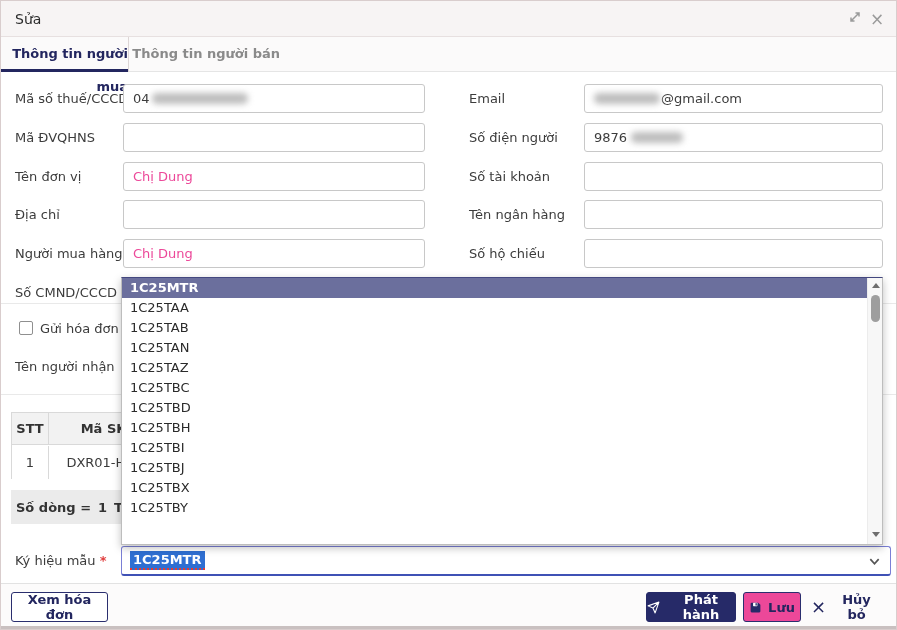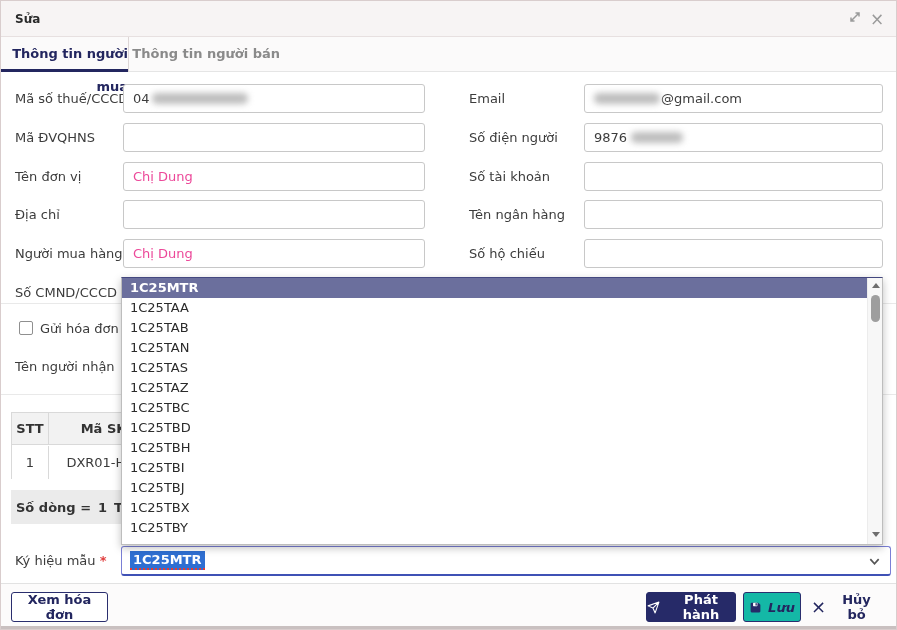--- a/index.html
+++ b/index.html
@@ -6,21 +6,21 @@
   html,body { background:#cfc6c6; }
   body { font-family:"DejaVu Sans","Liberation Sans",sans-serif; }
   .dialog {
     position:relative; width:897px; height:630px; background:#fff;
     border:1px solid #d9cdcd; overflow:hidden; font-size:13px; color:#3c3c3c;
   }
   .abs { position:absolute; }
 
   
   .hdr { position:absolute; top:0; left:0; right:0; height:36px; background:#f7f4f4; border-bottom:1px solid #e7e0e0; }
-  .hdr-title { position:absolute; left:14px; top:0; line-height:36px; font-weight:bold; font-size:12px; color:#2b2b2b; }
+  .hdr-title { position:absolute; left:14px; top:0; line-height:36px; font-weight:normal; font-size:14px; color:#2b2b2b; }
   .win-ic { position:absolute; top:9px; width:18px; height:18px; color:#9a9a9a; cursor:pointer; text-align:center; }
   .win-expand { right:32px; }
   .win-close { right:10px; font-size:17px; line-height:18px; }
 
   
   .tabs { position:absolute; top:36px; left:0; right:0; height:35px; background:#fbfafa; border-bottom:1px solid #e5e5e5; }
   .tab { position:absolute; top:0; height:35px; line-height:33px; font-weight:bold; text-align:right; cursor:pointer; }
   .tab-active { left:0; width:128px; color:#23265f; border-right:1px solid #ddd6d6; }
   .tab-active .underline { position:absolute; left:0; right:0; bottom:0; height:3px; background:#23265f; }
   .tab-inactive { left:129px; width:150px; color:#8a8a8a; }
@@ -69,21 +69,21 @@
   .tri-up { width:0; height:0; border-left:4px solid transparent; border-right:4px solid transparent; border-bottom:5px solid #6e6e6e; margin:5px auto 0; }
   .tri-down { width:0; height:0; border-left:4px solid transparent; border-right:4px solid transparent; border-top:5px solid #6e6e6e; margin:5px auto 0; }
   .sb-thumb { position:absolute; left:3px; top:17px; width:9px; height:27px; background:#9e9e9e; border-radius:5px; cursor:grab; }
 
   
   .footbar { position:absolute; left:0; right:0; top:582px; height:45px; background:#fcfbfb; border-top:1px solid #e2e2e2; }
   .btn { position:absolute; top:8px; height:30px; border-radius:3px; font-family:inherit; font-size:13px; font-weight:bold;
          display:flex; align-items:center; justify-content:center; cursor:pointer; }
   .btn-view { left:10px; width:97px; background:#fff; border:1px solid #2a2e6e; color:#23265f; }
   .btn-publish { left:645px; width:90px; background:#262a68; border:1px solid #262a68; color:#fff; gap:7px; }
-  .btn-save { left:742px; width:58px; background:#14b8a6; border:1px solid #2a2e6e; color:#23265f; gap:6px;font-style:italic; }
+  .btn-save { left:742px; width:58px; background:#ec4899; border:1px solid #2a2e6e; color:#23265f; gap:6px; }
   .btn-cancel { left:810px; width:70px; background:transparent; border:none; color:#23265f; gap:6px; }
   .x-glyph { font-size:18px; font-weight:normal; line-height:14px; }
   .bottom-strip { position:absolute; left:0; right:0; bottom:0; height:3px; background:#c9c0c0; }
 </style>
 </head>
 <body>
 
 <div class="dialog">
 
   <div class="hdr">
@@ -181,21 +181,20 @@
         </svg>
     </span>
   </div>
 
   <div class="dd">
     <div>
         <div class="dd-item sel">1C25MTR</div>
         <div class="dd-item">1C25TAA</div>
         <div class="dd-item">1C25TAB</div>
         <div class="dd-item">1C25TAN</div>
-        <div class="dd-item">1C25TAS</div>
         <div class="dd-item">1C25TAZ</div>
         <div class="dd-item">1C25TBC</div>
         <div class="dd-item">1C25TBD</div>
         <div class="dd-item">1C25TBH</div>
         <div class="dd-item">1C25TBI</div>
         <div class="dd-item">1C25TBJ</div>
         <div class="dd-item">1C25TBX</div>
         <div class="dd-item">1C25TBY</div>
       </div>
     <div class="dd-sb">

